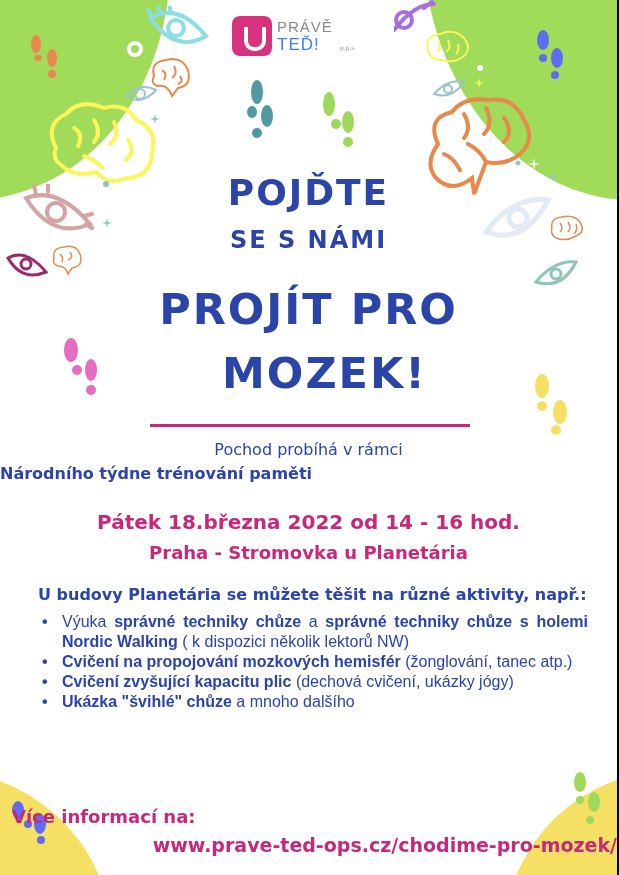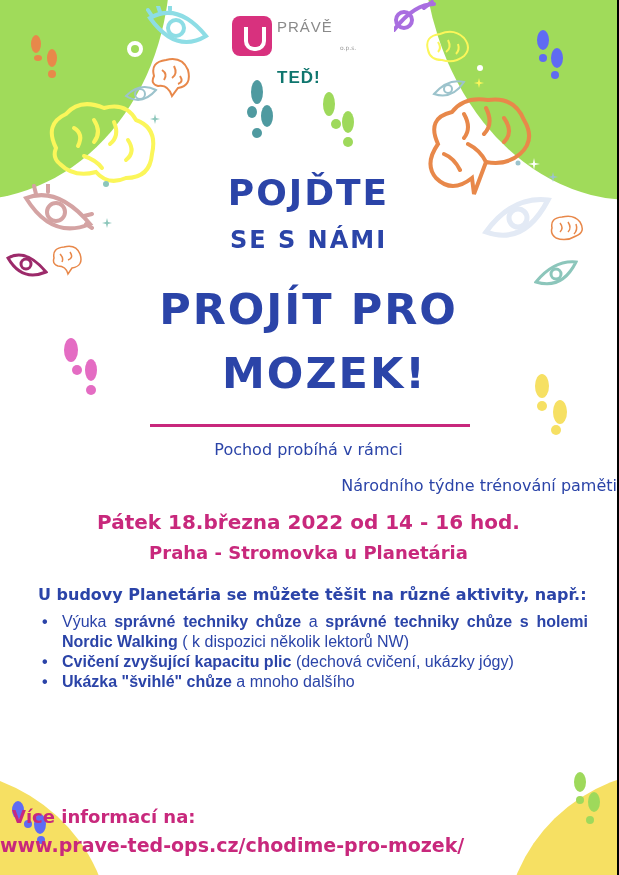--- a/index.html
+++ b/index.html
@@ -8,39 +8,39 @@
   .blob { position:absolute; border-radius:50%; }
   .blob-tl { background:#a0db5a; left:-230px; top:-270px; width:400px; height:470px; }
   .blob-tr { background:#a0db5a; left:422px; top:-330px; width:420px; height:530px; }
   .blob-bl { background:#f6e063; left:-250px; top:768px; width:360px; height:330px; }
   .blob-br { background:#f6e063; left:505px; top:770px; width:340px; height:330px; }
   .deco { position:absolute; }
   .logo { position:absolute; left:232px; top:16px; width:140px; height:42px; }
   .logo-mark { position:absolute; left:0; top:0; width:40px; height:40px; border-radius:8px; background:#d8317e; }
   .logo-mark::after { content:""; position:absolute; left:12px; top:11px; width:14px; height:20px; border:4px solid #fff; border-top:none; border-radius:0 0 10px 10px; }
   .logo-text1 { position:absolute; left:45px; top:2px; font-family:"Liberation Sans", sans-serif; font-size:15px; color:#8a8a8a; letter-spacing:1px; }
-  .logo-text2 { position:absolute; left:45px; top:19px; font-family:"Liberation Sans", sans-serif; font-weight:bold; font-size:17px; color:#0f766e; letter-spacing:1px;margin-top:33px; }
+  .logo-text2 { position:absolute; left:45px; top:19px; font-family:"Liberation Sans", sans-serif; font-weight:normal; font-size:17px; color:#3b82f6; letter-spacing:1px; }
   .logo-sub { position:absolute; left:108px; top:28px; font-size:6px; color:#9a9a9a; }
   .headline { position:absolute; left:0; width:617px; text-align:center; color:#2b44a8; font-family:"DejaVu Sans", sans-serif; font-weight:bold; letter-spacing:2px; }
   .h1 { top:172px; font-size:36px; }
   .h2 { top:226px; font-size:24px; }
   .h3 { top:284px; font-size:43px; }
   .h4 { top:348px; font-size:43px;padding-left:16px; }
   .rule { position:absolute; left:150px; top:424px; width:320px; height:3px; background:#c8287c; }
   .intro1 { position:absolute; left:0; width:617px; top:440px; text-align:center; color:#2b44a8; font-size:16px; }
-  .intro2 { position:absolute; left:0; width:617px; top:464px; text-align:right; color:#2b44a8; font-size:16px; font-weight:normal;margin-top:12px; }
+  .intro2 { position:absolute; left:0; width:617px; top:464px; text-align:left; color:#2b44a8; font-size:16px; font-weight:bold; }
   .date { position:absolute; left:0; width:617px; top:510px; text-align:center; color:#c8287c; font-size:20px; font-weight:bold; }
   .place { position:absolute; left:0; width:617px; top:542px; text-align:center; color:#c8287c; font-size:18px; font-weight:bold; }
   .lead { position:absolute; left:22px; width:580px; top:585px; color:#2b44a8; font-size:16px; font-weight:bold;margin-left:16px; }
   .list { position:absolute; left:40px; top:612px; width:548px; margin:0; padding:0; list-style:none; color:#2b44a8; font-family:"Liberation Sans", sans-serif; font-size:16px; line-height:20px; }
   .list li { position:relative; padding-left:22px; text-align:justify; }
   .list li::before { content:"•"; position:absolute; left:2px; top:0; font-weight:bold; }
   .list b { font-weight:bold; }
   .more { position:absolute; left:0; width:617px; top:806px; text-align:left; color:#c8287c; font-size:18px; font-weight:bold;padding-left:12px; }
-  .url { position:absolute; left:0; width:617px; top:834px; text-align:left; color:#c8287c; font-size:19px; font-weight:bold; }
+  .url { position:absolute; left:0; width:617px; top:834px; text-align:right; color:#c8287c; font-size:19px; font-weight:bold; }
 </style>
 </head>
 <body>
 
 <div class="poster">
 
   <div class="blob blob-tl"></div>
   <div class="blob blob-tr"></div>
   <div class="blob blob-bl"></div>
   <div class="blob blob-br"></div>
@@ -244,19 +244,20 @@
   <div class="intro1">Pochod probíhá v rámci</div>
   <div class="intro2">Národního týdne trénování paměti</div>
 
   <div class="date">Pátek 18.března 2022 od 14 - 16 hod.</div>
   <div class="place">Praha - Stromovka u Planetária</div>
 
   <div class="lead">U budovy Planetária se můžete těšit na různé aktivity, např.:</div>
 
   <ul class="list">
     <li><span>Výuka </span><b>správné techniky chůze</b><span> a </span><b>správné techniky chůze s holemi Nordic Walking</b><span> ( k dispozici několik lektorů NW)</span></li>
+    <li><span></span><b>Cvičení na propojování mozkových hemisfér</b><span> (žonglování, tanec atp.)</span></li>
     <li><span></span><b>Cvičení zvyšující kapacitu plic</b><span> (dechová cvičení, ukázky jógy)</span></li>
     <li><span></span><b>Ukázka "švihlé" chůze</b><span> a mnoho dalšího</span></li>
   </ul>
 
   <div class="more">Více informací na:</div>
   <div class="url">www.prave-ted-ops.cz/chodime-pro-mozek/</div>
 </div>
 
 </body></html>

